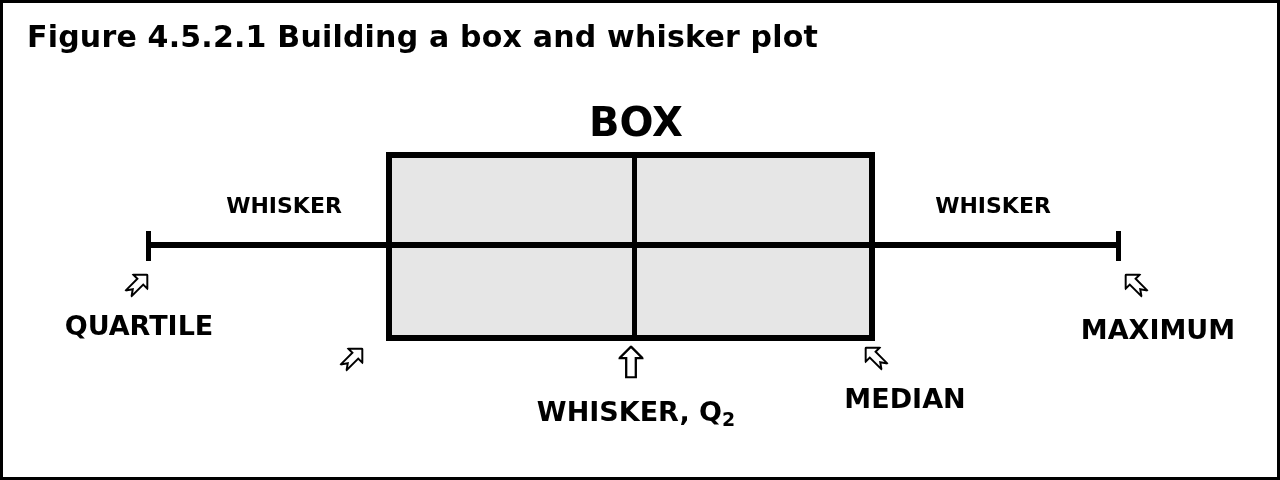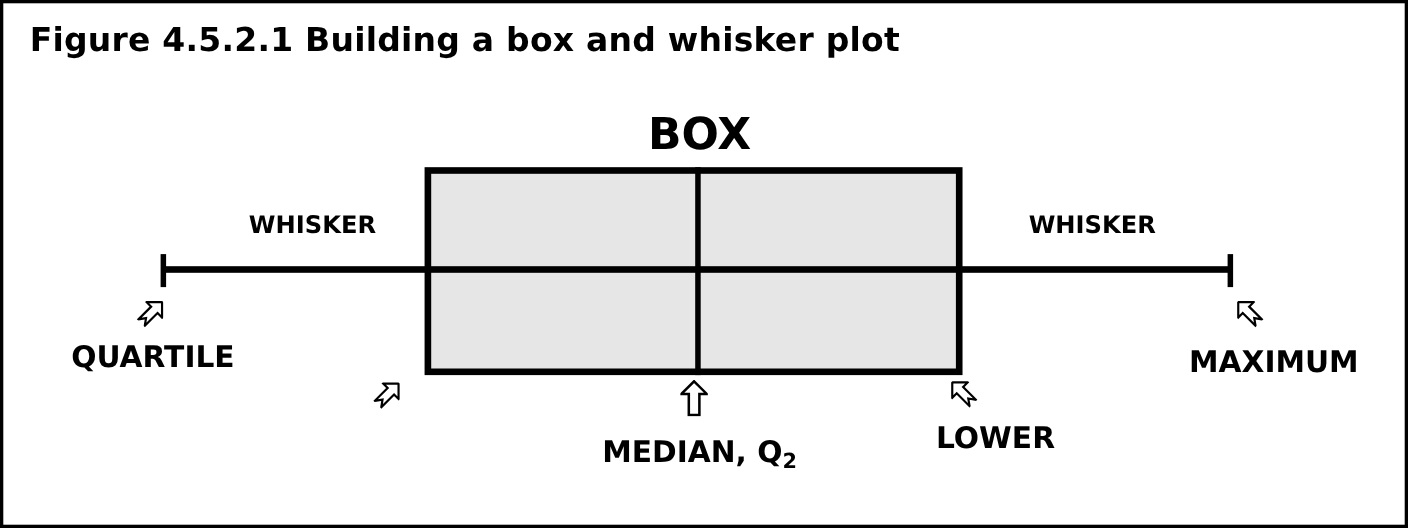--- a/index.html
+++ b/index.html
@@ -130,20 +130,20 @@
       <polygon points="13,1 25,13 18,13 18,33 13,26 8,33 8,13 1,13" fill="#ffffff" stroke="#000000" stroke-width="2.4" stroke-linejoin="miter"></polygon>
     </svg>
   </div>
 
   <div class="lbl lbl-anno" style="left:136px; top:307px;">QUARTILE</div>
 
   <div class="lbl lbl-anno" style="left:1155px; top:311px;">MAXIMUM</div>
 
 
   <div class="lbl lbl-anno" style="left:633px; top:393px;">
-    <span>MEDIAN, Q</span><sub class="q-sub">2</sub>
+    <span>WHISKER, Q</span><sub class="q-sub">2</sub>
   </div>
 
   <div class="lbl lbl-anno" style="left:902px; top:380px;">
-    <div>LOWER</div>
+    <div>MEDIAN</div>
   </div>
 
 </div>
 
 </body></html>

